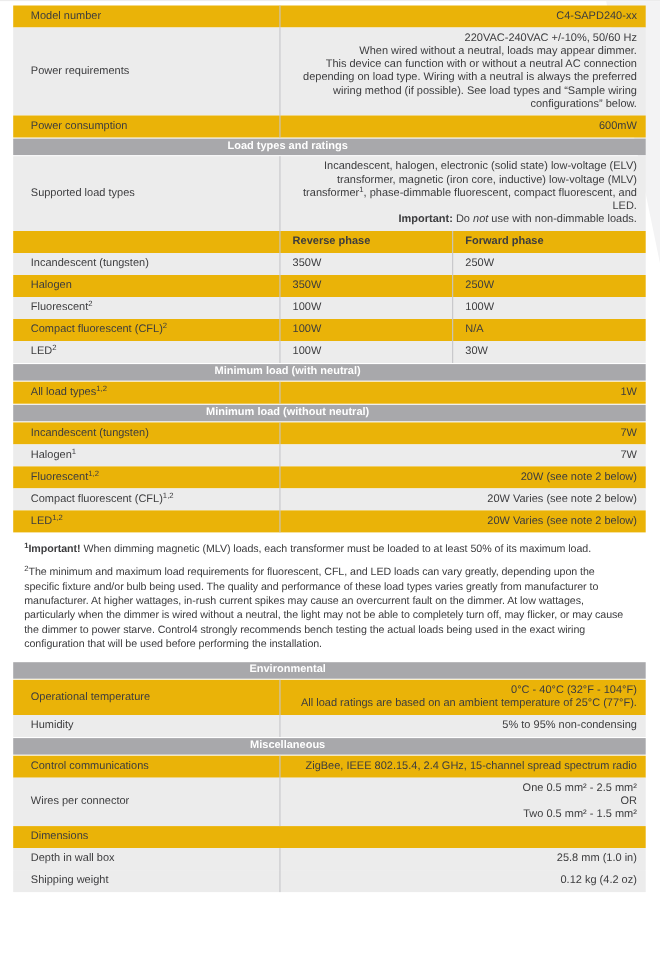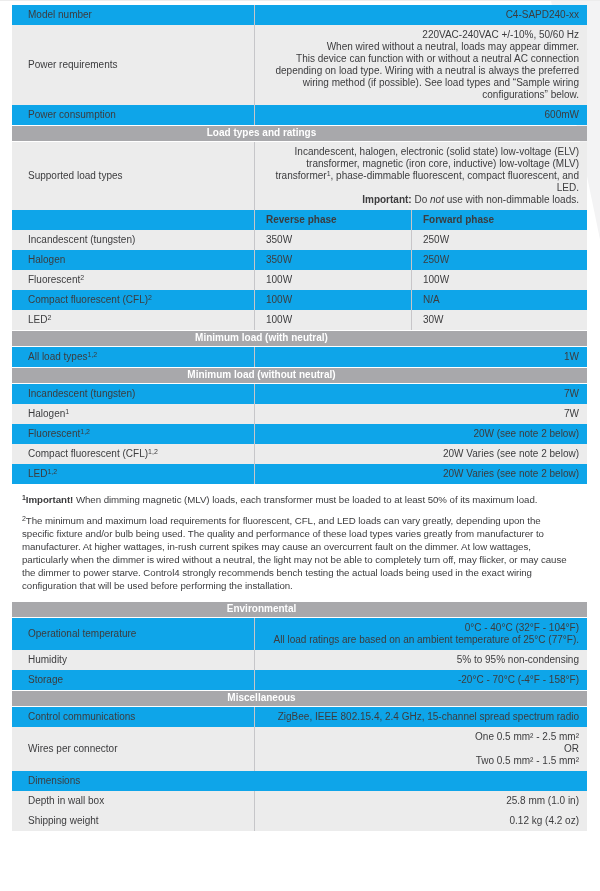--- a/index.html
+++ b/index.html
@@ -28,21 +28,21 @@
   }
   .section-bar {
     background: var(--bar, #a8a8ab);
     color:#ffffff;
     font-weight:bold;
     text-align:center;
     line-height:11px;
     padding:1px 76px 3px 0;
     margin:1px 0;
   }
-  .row { display:flex; align-items:stretch; background:#0ea5e9; }
+  .row { display:flex; align-items:stretch; background:#eab308; }
   .row.shaded { background: var(--shade, #ececec); }
   .cell { padding:4px 8px 4px 11px; line-height:12px; }
   .cell p { margin:0;text-align:right; }
   .cell-label {
     flex:none; width:242px;
     padding-left:16px;
     display:flex; align-items:center;
   }
   .cell-value { flex:1; border-left:1px solid var(--divider, #c6c6c9); }
   .cell-rev   { flex:none; width:157px; border-left:1px solid var(--divider, #c6c6c9); }
@@ -207,28 +207,20 @@
       </div>
     </div>
     <div class="row shaded">
       <div class="cell cell-label">
         <span>Humidity</span>
       </div>
       <div class="cell cell-value">
         <p>5% to 95% non-condensing</p>
       </div>
     </div>
-    <div class="row">
-      <div class="cell cell-label">
-        <span>Storage</span>
-      </div>
-      <div class="cell cell-value">
-        <p>-20°C - 70°C (-4°F - 158°F)</p>
-      </div>
-    </div>
     <div class="section-bar"><span>Miscellaneous</span></div>
     <div class="row">
       <div class="cell cell-label">
         <span>Control communications</span>
       </div>
       <div class="cell cell-value">
         <p>ZigBee, IEEE 802.15.4, 2.4 GHz, 15-channel spread spectrum radio</p>
       </div>
     </div>
     <div class="row shaded">

